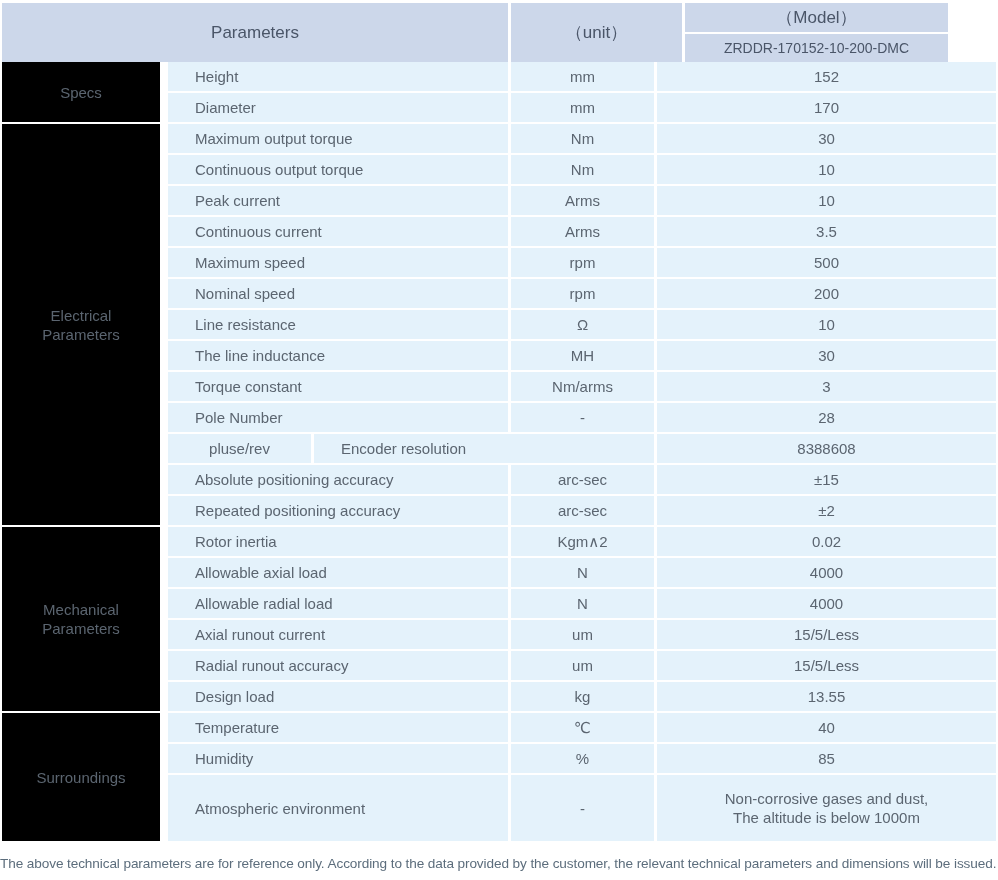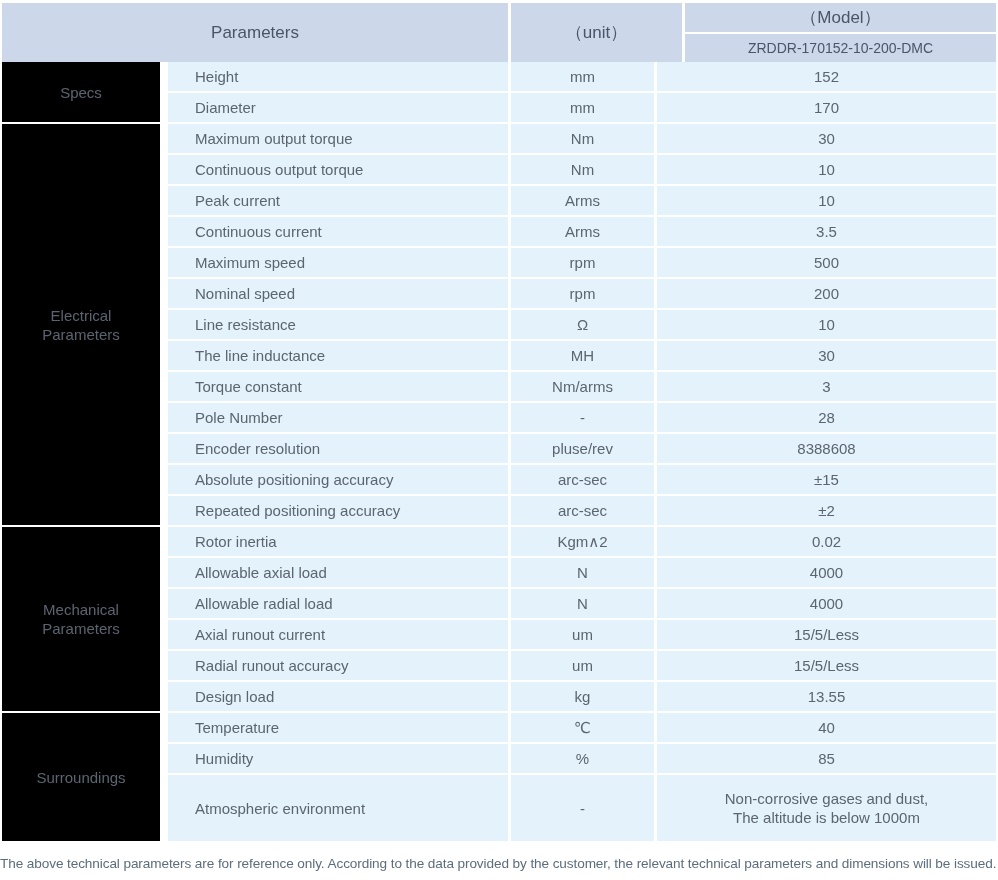--- a/index.html
+++ b/index.html
@@ -8,21 +8,21 @@
     font-family:"Liberation Sans","DejaVu Sans",sans-serif;
     -webkit-font-smoothing:antialiased;
   }
   .tablewrap{position:absolute;left:2px;top:3px;width:994px;}
 
   
   .hdr{display:flex;height:59px;}
   .hdr-cell{background:#ccd7ea;color:#4a5568;display:flex;align-items:center;justify-content:center;}
   .hdr-params{width:506px;margin-right:3px;font-size:17px;}
   .hdr-unit{width:171px;margin-right:3px;font-size:17px;}
-  .hdr-model{width:311px;display:flex;flex-direction:column;}
+  .hdr-model{width:263px;display:flex;flex-direction:column;}
   .hdr-model-top{height:29px;background:#ccd7ea;color:#4a5568;display:flex;align-items:center;justify-content:center;font-size:17px;}
   .hdr-model-div{height:2px;background:#ffffff;}
   .hdr-model-bottom{flex:1;background:#ccd7ea;color:#4a5568;display:flex;align-items:center;justify-content:center;font-size:14px;}
 
   
   .group{display:flex;margin-bottom:2px;}
   .group-label{
     width:158px;margin-right:8px;background:#000000;color:#5b6570;
     display:flex;align-items:center;justify-content:center;text-align:center;
     font-size:15px;line-height:19px;padding:0 10px;box-sizing:border-box;
@@ -120,22 +120,22 @@
         <div class="cell param">Torque constant</div>
         <div class="cell unit">Nm/arms</div>
         <div class="cell value">3</div>
       </div>
       <div class="row">
         <div class="cell param">Pole Number</div>
         <div class="cell unit">-</div>
         <div class="cell value">28</div>
       </div>
       <div class="row">
+        <div class="cell unit">pluse/rev</div>
         <div class="cell param">Encoder resolution</div>
-        <div class="cell unit">pluse/rev</div>
         <div class="cell value">8388608</div>
       </div>
       <div class="row">
         <div class="cell param">Absolute positioning accuracy</div>
         <div class="cell unit">arc-sec</div>
         <div class="cell value">±15</div>
       </div>
       <div class="row">
         <div class="cell param">Repeated positioning accuracy</div>
         <div class="cell unit">arc-sec</div>

